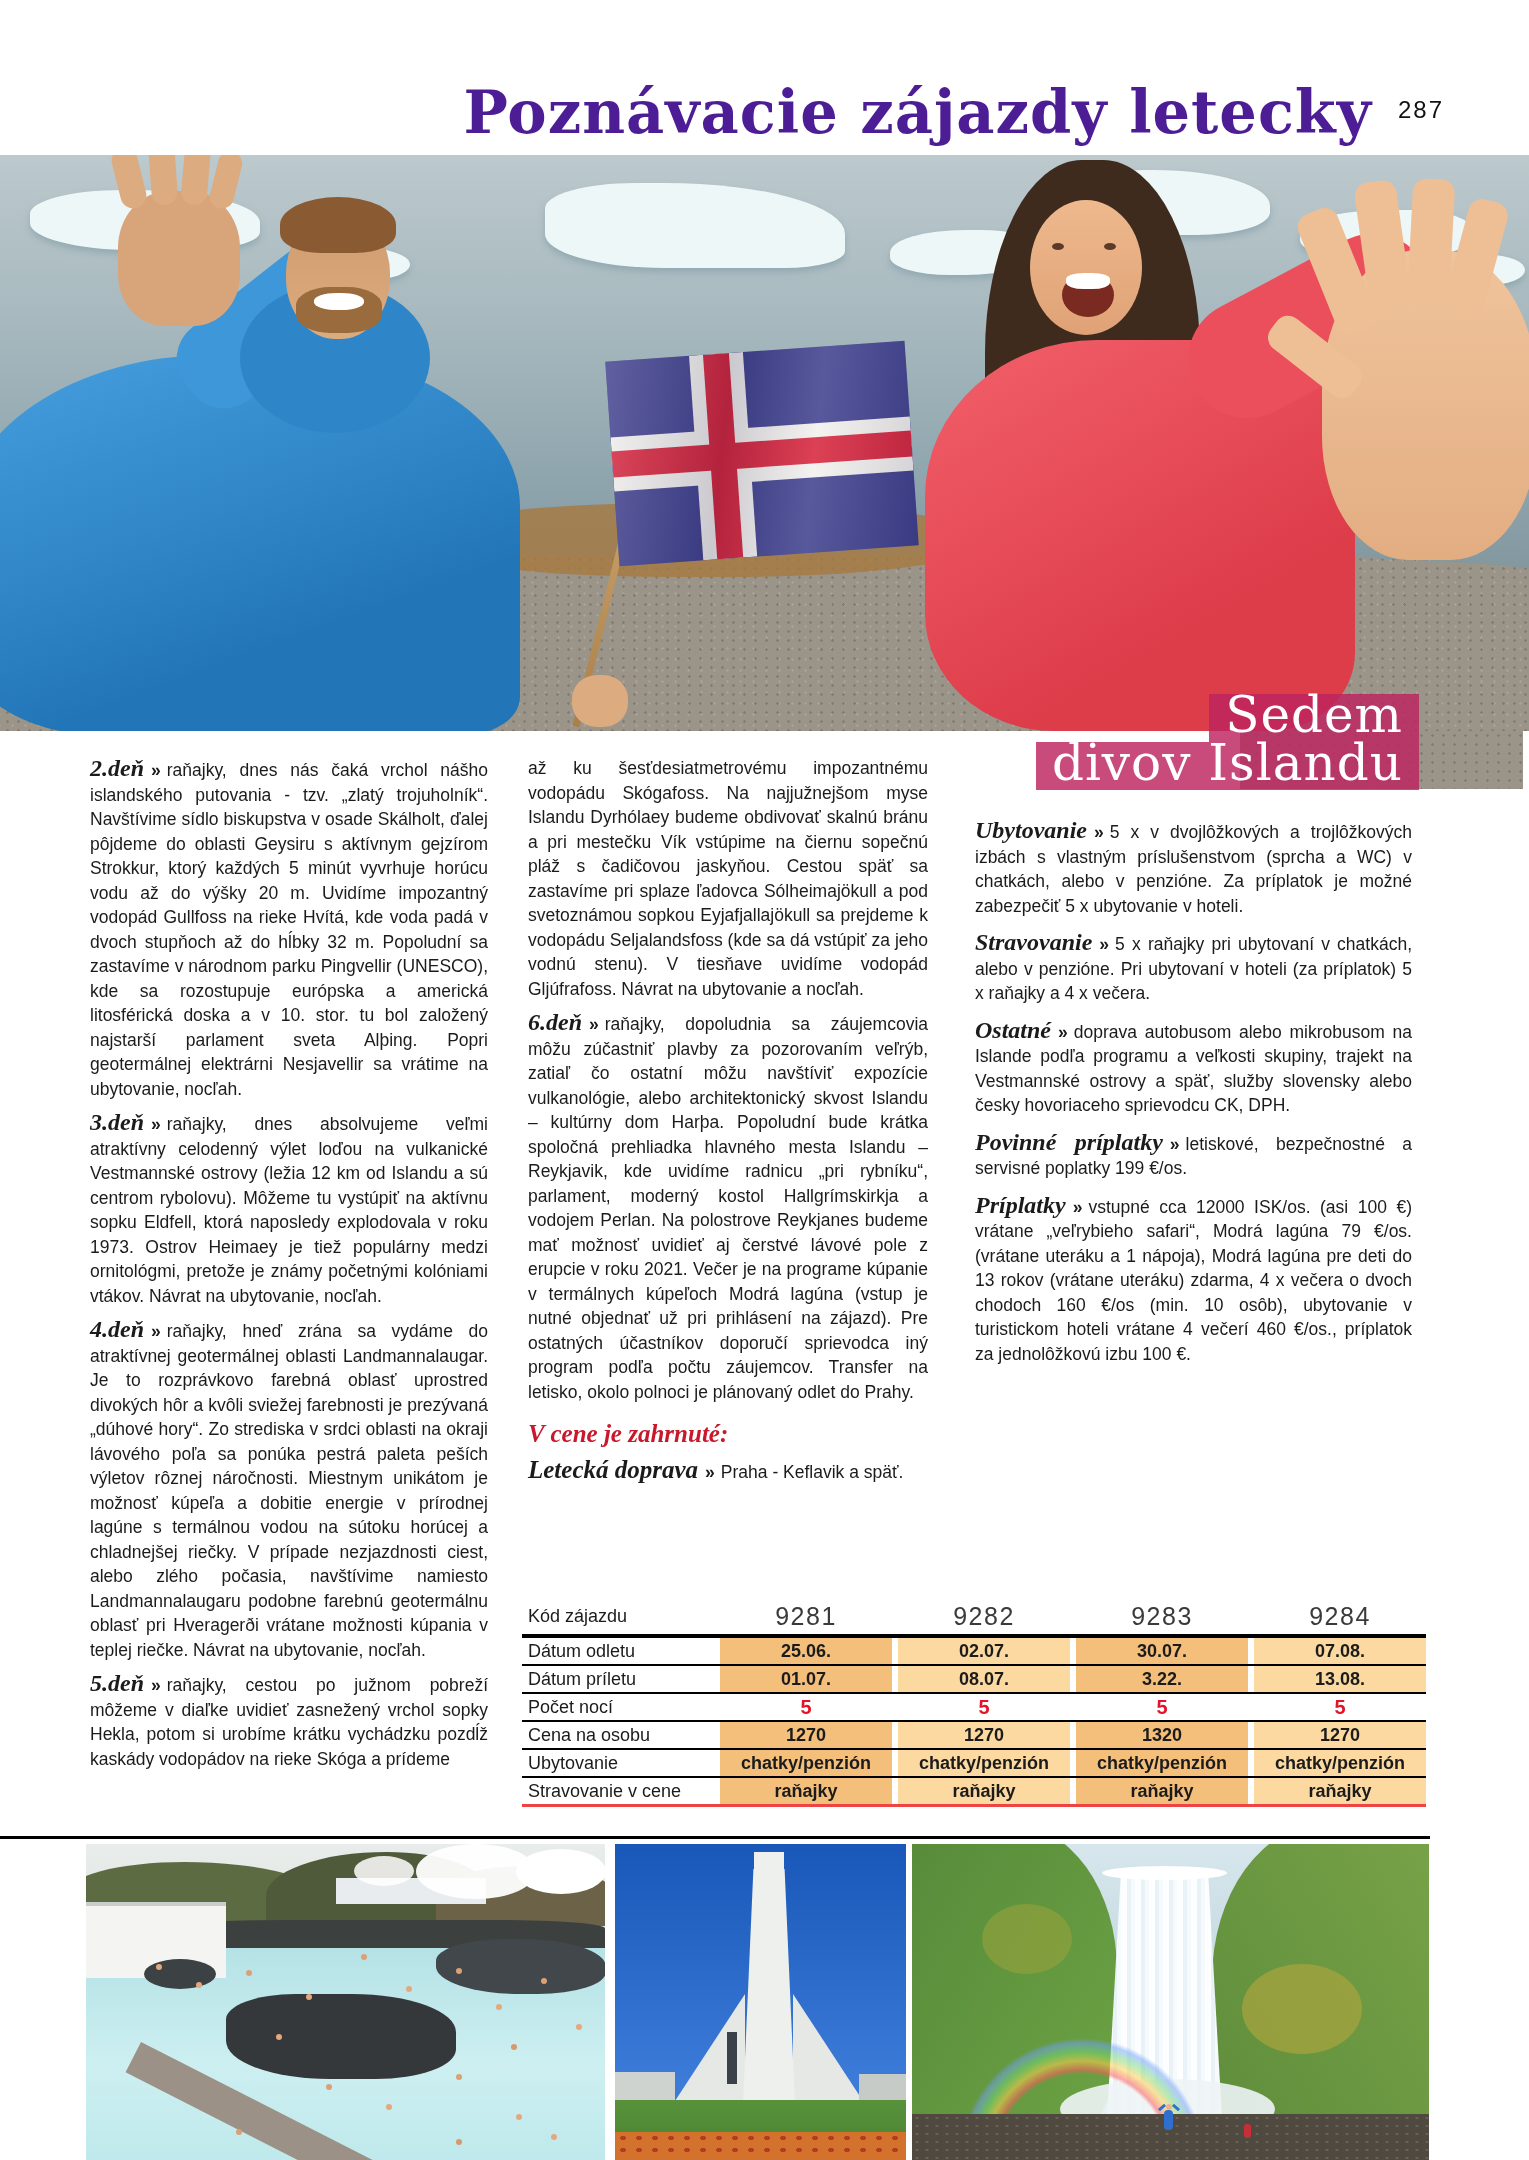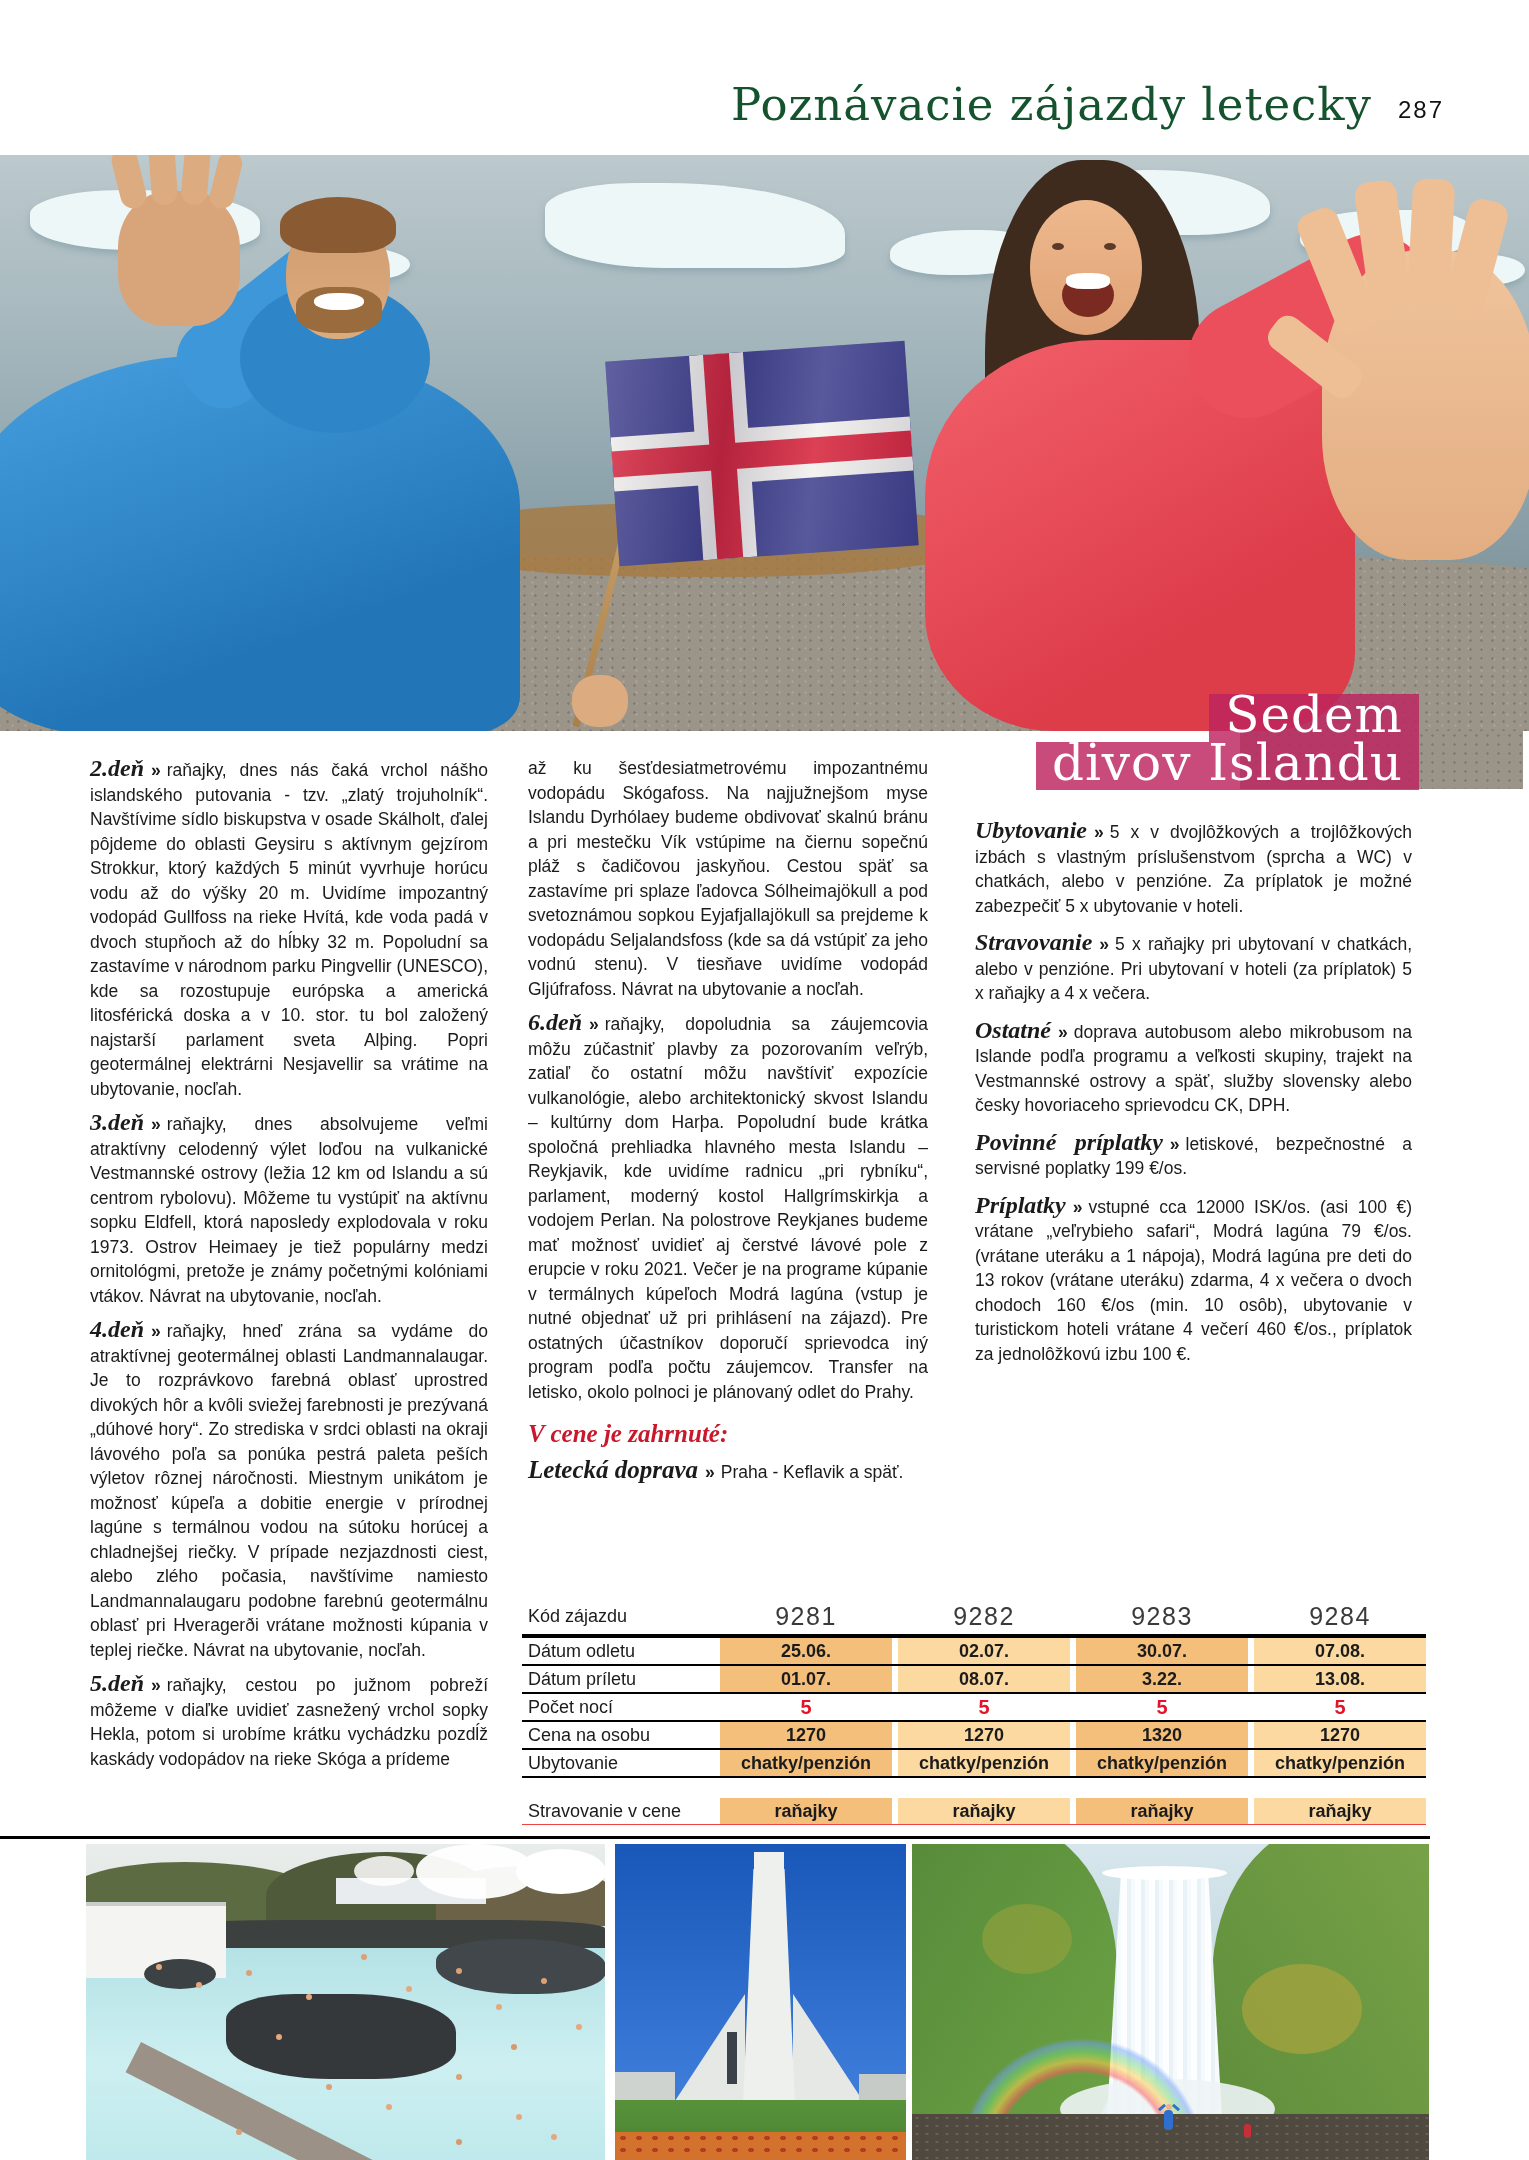--- a/index.html
+++ b/index.html
@@ -2,21 +2,21 @@
 <html><head>
 <meta charset="utf-8">
 <style>
   html,body{margin:0;padding:0;background:#ffffff;}
   .page{position:relative;width:1529px;height:2160px;background:#fff;overflow:hidden;
         font-family:"Liberation Sans",sans-serif;color:#1b1b1b;}
   .abs{position:absolute;}
 
   
   .hdr-title{position:absolute;top:78px;left:0;width:1372px;text-align:right;
-    font-family:"DejaVu Serif",serif;font-size:45px;font-weight:400;letter-spacing:1px;color:#14532d;}
+    font-family:"DejaVu Serif",serif;font-size:59px;font-weight:700;letter-spacing:1px;color:#4c1d95;}
   .hdr-num{position:absolute;top:96px;left:1398px;font-size:24px;letter-spacing:2px;color:#111;}
 
   
   .hero{position:absolute;left:0;top:155px;width:1529px;height:576px;overflow:hidden;
         background:linear-gradient(180deg,#bcc9cd 0%,#a6b8be 30%,#90a6ae 55%,#83979f 72%,#8f9397 100%);}
   .berg{position:absolute;background:#eef7f8;box-shadow:0 4px 6px rgba(120,150,160,.5);}
   .ib1{left:30px;top:35px;width:230px;height:60px;border-radius:40% 55% 30% 45%;}
   .ib2{left:300px;top:92px;width:110px;height:35px;border-radius:50%;}
   .ib3{left:545px;top:28px;width:300px;height:85px;border-radius:30% 60% 20% 40%;}
   .ib4{left:890px;top:75px;width:150px;height:45px;border-radius:50% 40% 50% 40%;}
@@ -90,21 +90,21 @@
   .col3 p{margin-bottom:12px;}
   .incl-head{font-family:"Liberation Serif",serif;font-style:italic;font-weight:bold;font-size:25px;color:#c9182b;margin:18px 0 10px 0 !important;text-align:left;}
   .incl-label{font-family:"Liberation Serif",serif;font-style:italic;font-weight:bold;font-size:25px;line-height:25px;padding-right:7px;}
 
   
   .t-title{position:absolute;left:522px;top:1540px;width:904px;text-align:center;
      color:#e5132a;font-weight:bold;font-size:22px;line-height:26px;}
   .tgrid{position:absolute;left:522px;top:1598px;width:904px;}
   .trow{display:flex;align-items:stretch;height:26px;border-bottom:2px solid #000;}
   .trow.r0{height:36px;border-bottom:4px solid #000;}
-  .trow.r6{border-bottom:1px solid #ef4444;margin-top:20px;}
+  .trow.r6{border-bottom:3px solid #ef4444;}
   .tlabel{width:192px;font-size:18px;display:flex;align-items:center;padding-left:6px;box-sizing:border-box;}
   .tcell{width:172px;margin-left:6px;display:flex;align-items:center;justify-content:center;
      font-weight:bold;font-size:18px;}
   .ro .tcell:nth-child(2),.ro .tcell:nth-child(4){background:#f4be7b;}
   .ro .tcell:nth-child(3),.ro .tcell:nth-child(5){background:#fbd9a0;}
   .r0 .tcell{font-weight:300;font-size:25px;letter-spacing:1.5px;color:#3a3a3a;background:none;}
   .r3 .tcell{color:#e5132a;font-size:20px;background:none;}
 
   .rule{position:absolute;left:0;top:1836px;width:1430px;height:3px;background:#000;}
 

